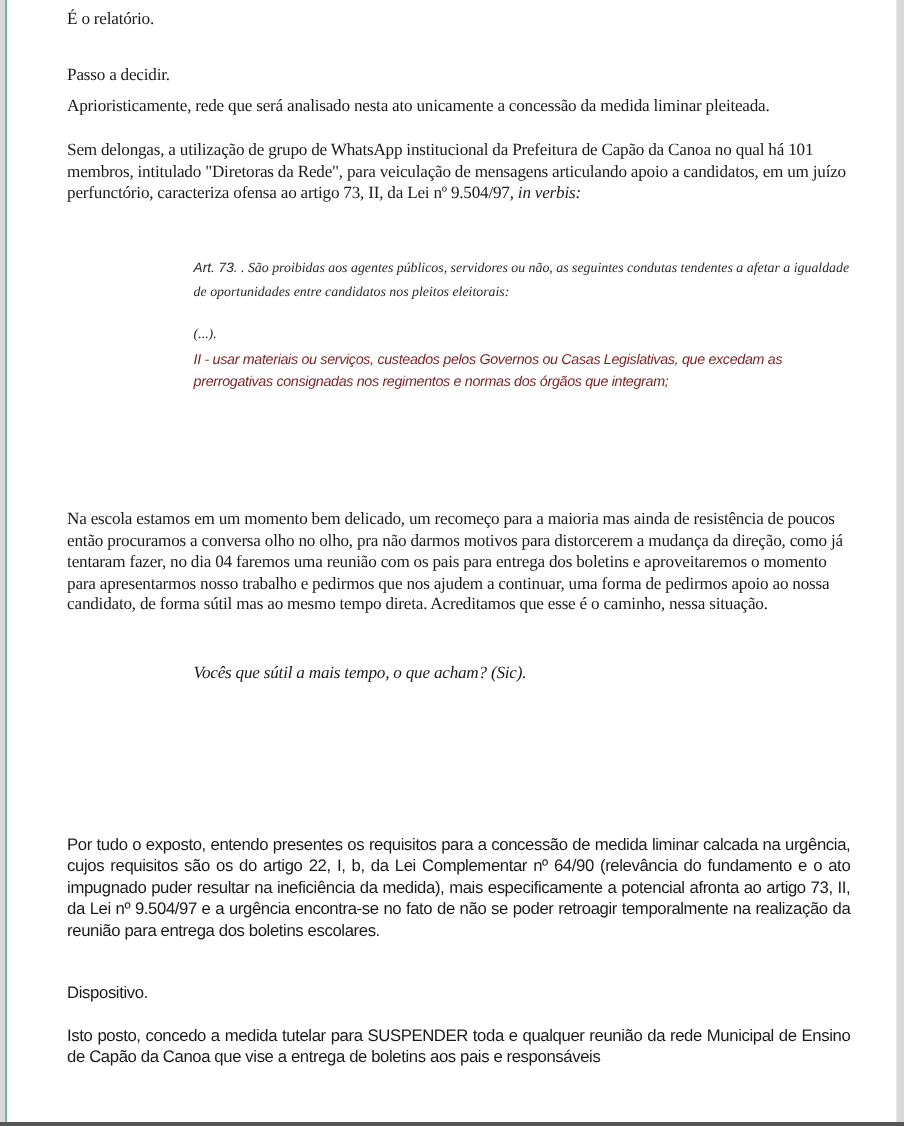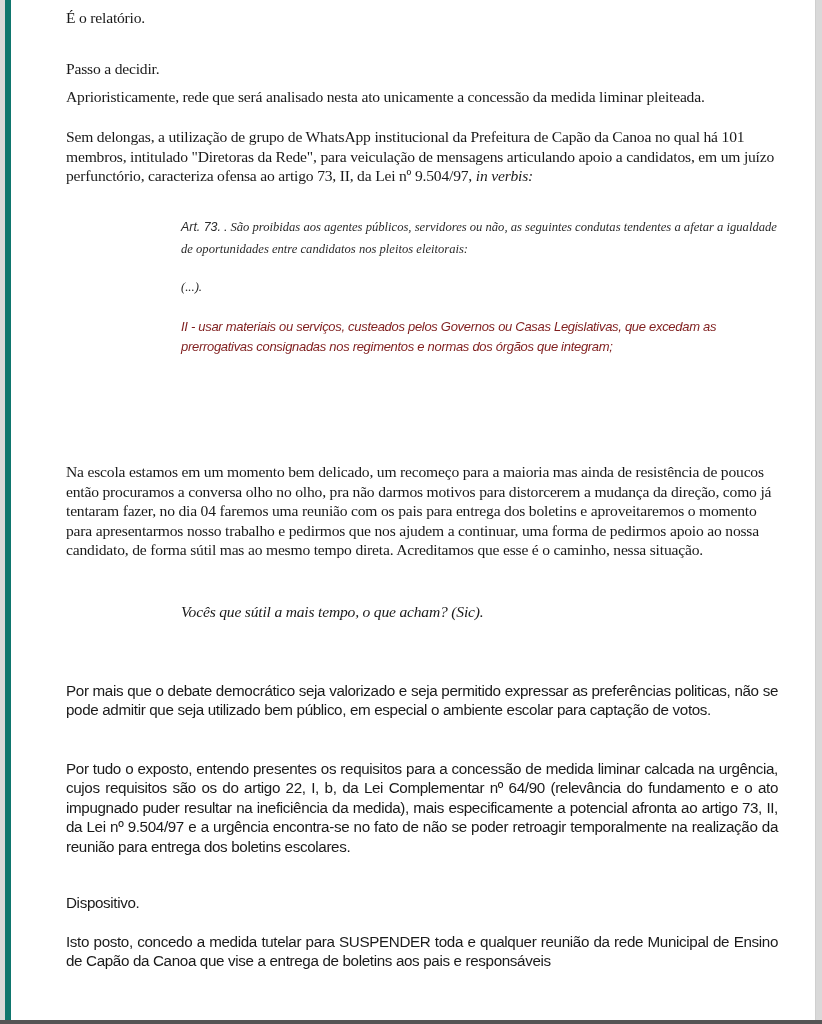--- a/index.html
+++ b/index.html
@@ -4,21 +4,21 @@
 <style>
   html, body { margin: 0; padding: 0; }
   body {
     width: 822px; height: 1024px; overflow: hidden;
     background: #d9d9d9;
     position: relative;
   }
   .page {
     position: absolute; left: 5px; top: 0; width: 811px; height: 1020px;
     background: #ffffff;
-    border-left: 6px solid #0f766e;
+    border-left: 1px solid #0f766e;
     border-right: 1px solid #cfcfcf;
     box-sizing: border-box;
   }
   .bottom-bar {
     position: absolute; left: 0; bottom: 0; width: 822px; height: 4px; background: #555;
   }
   .p {
     position: absolute;
     left: 55px;
     width: 712px;
@@ -38,20 +38,21 @@
     text-align: justify;
     letter-spacing: -0.35px;
   }
   .quote {
     left: 170px; width: 600px;
     font-family: "Liberation Serif", serif;
     font-style: italic;
     font-size: 12.6px;
     line-height: 22px;
     color: #2a2a2a;
+    margin-top: 16px;
   }
   .quote-sans {
     left: 170px; width: 600px;
     font-family: "Liberation Sans", sans-serif;
     font-style: italic;
     font-size: 13px;
     line-height: 20px;
     color: #7f1d1d;
     letter-spacing: -0.3px;
   }
@@ -68,18 +69,17 @@
   <p class="p serif" style="top:127px"><span>Sem delongas, a utilização de grupo de WhatsApp institucional da Prefeitura  de Capão da Canoa no qual há 101 membros, intitulado "Diretoras da Rede", para veiculação de mensagens articulando apoio a candidatos, em um juízo perfunctório, caracteriza ofensa ao artigo 73, II, da Lei nº 9.504/97, </span><span class="italic">in verbis:</span></p>
 
   <p class="p quote" style="top:216px"><span class="art-label">Art. 73.</span><span> . São proibidas aos agentes públicos, servidores ou não, as seguintes condutas tendentes a afetar a igualdade de oportunidades entre candidatos nos pleitos eleitorais:</span></p>
   <p class="p quote" style="top:276px">(...).</p>
   <p class="p quote-sans" style="top:317px">II - usar materiais ou serviços, custeados pelos Governos ou Casas Legislativas, que excedam as prerrogativas consignadas nos regimentos e normas dos órgãos que integram;</p>
 
 
   <p class="p serif" style="top:462px; width:716px">Na escola estamos em um momento bem delicado, um recomeço para a maioria mas ainda de resistência de poucos então procuramos a conversa olho no olho, pra não darmos motivos para distorcerem a mudança da direção, como já tentaram fazer, no dia 04 faremos uma reunião com os pais para entrega dos boletins e aproveitaremos o momento para apresentarmos nosso trabalho e pedirmos que nos ajudem a continuar, uma forma de pedirmos apoio ao nossa candidato, de forma sútil mas ao mesmo tempo direta. Acreditamos que esse é o caminho, nessa situação.</p>
   <p class="p serif italic" style="top:602px; left:170px; width:600px">Vocês que sútil a mais tempo, o que acham? (Sic).</p>
 
-  <p class="p sans" style="top:681px">Por mais que o debate democrático seja valorizado e seja permitido expressar as preferências politicas, não se pode admitir que seja utilizado bem público, em especial o ambiente escolar para captação de votos.</p>
   <p class="p sans" style="top:759px">Por tudo o exposto, entendo presentes os requisitos para a concessão de medida liminar calcada na urgência, cujos requisitos são os do artigo 22, I, b, da Lei Complementar nº 64/90 (relevância do fundamento e o ato impugnado puder resultar na ineficiência da medida), mais especificamente a potencial afronta ao artigo 73, II, da Lei nº 9.504/97 e a urgência encontra-se no fato de não se poder retroagir temporalmente na realização da reunião para entrega dos boletins escolares.</p>
   <p class="p sans" style="top:893px">Dispositivo.</p>
   <p class="p sans" style="top:932px">Isto posto, concedo a medida tutelar para SUSPENDER toda e qualquer reunião da rede Municipal de Ensino de Capão da Canoa que vise a entrega de boletins aos pais e responsáveis</p>
 </div>
 <div class="bottom-bar"></div>
 
 </body></html>

